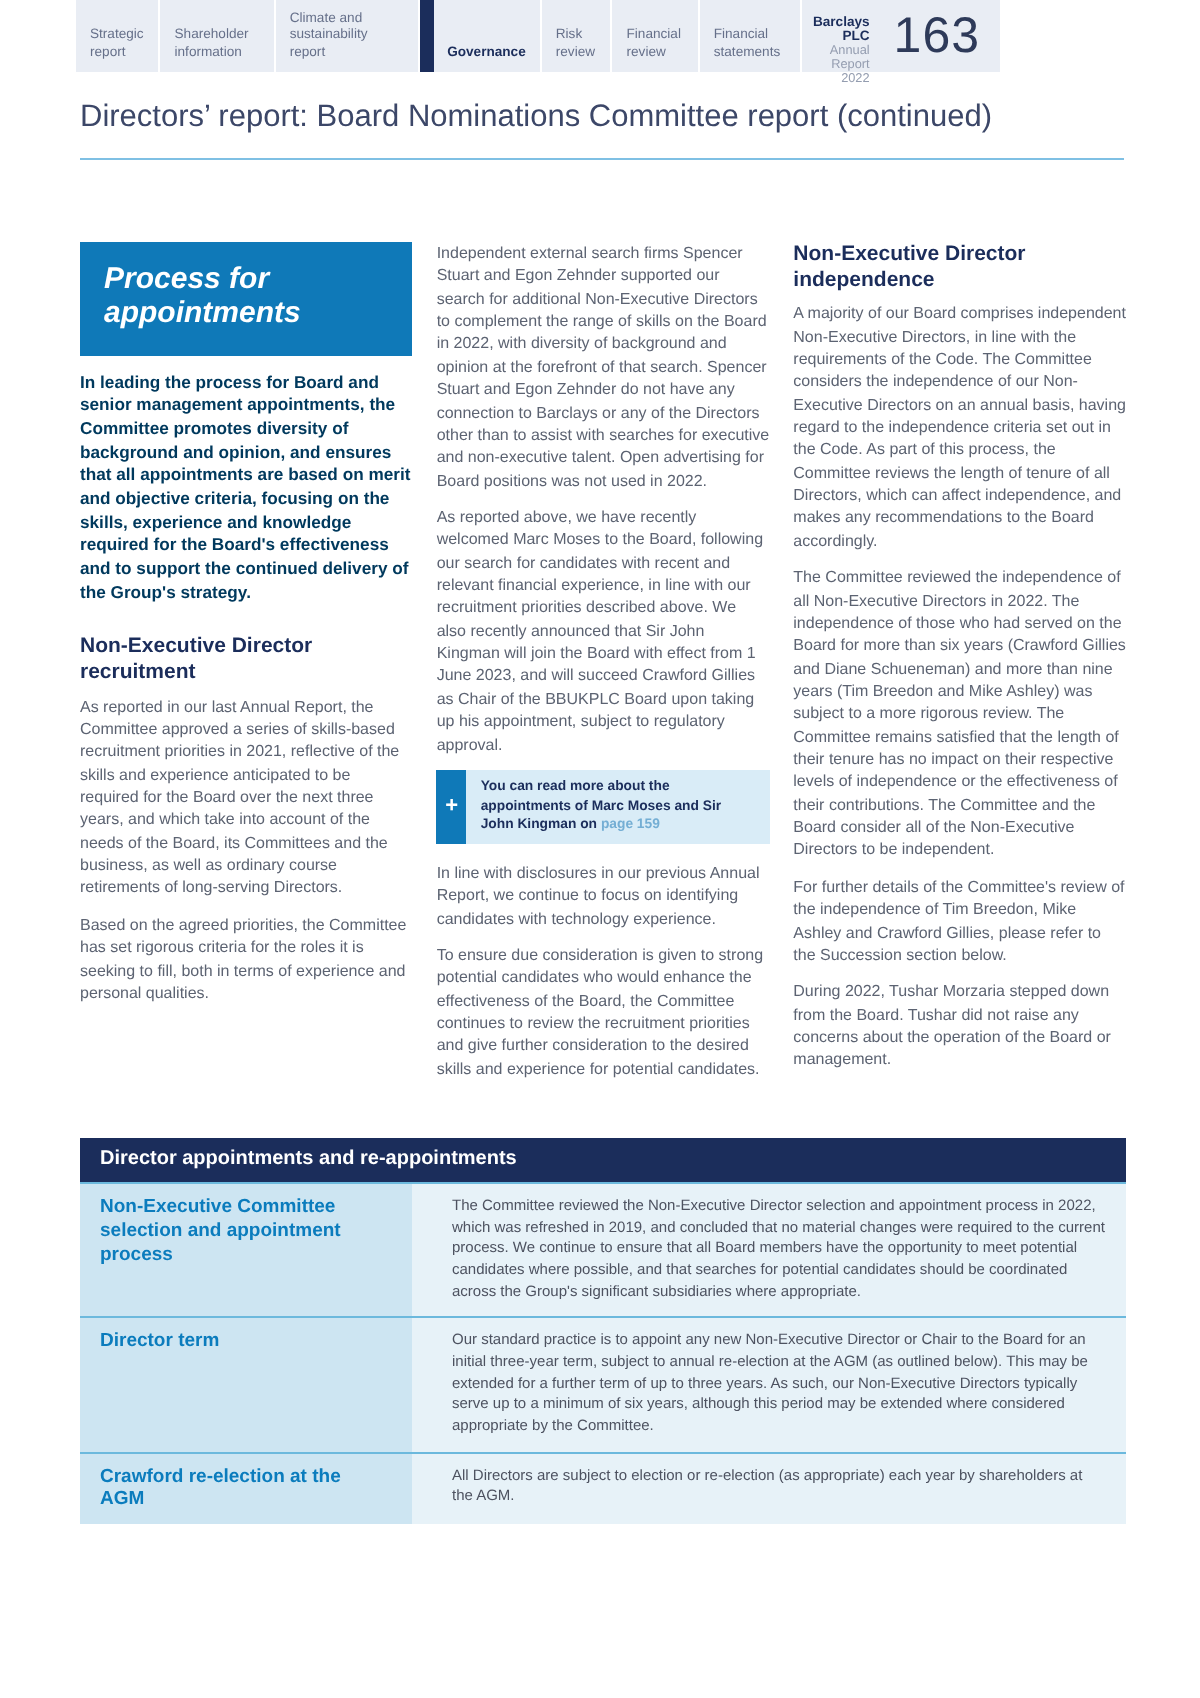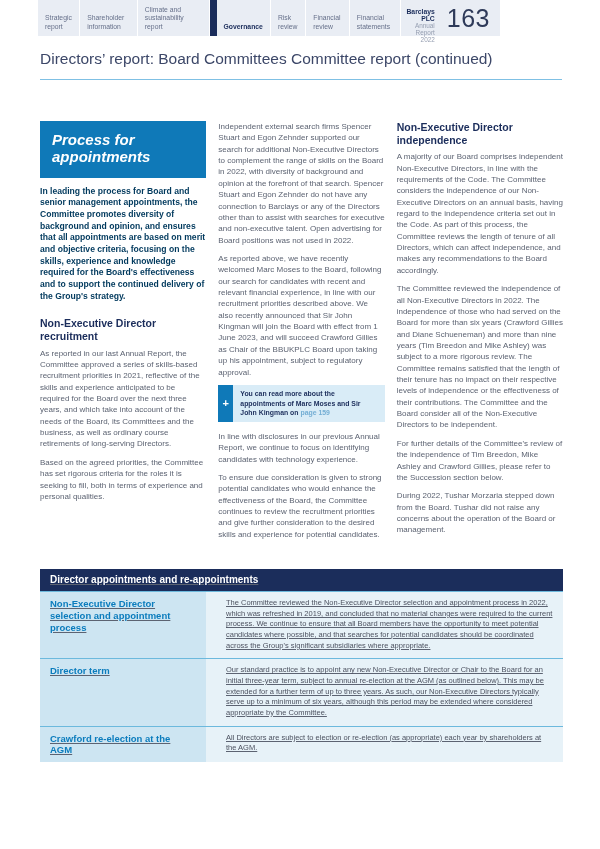--- a/index.html
+++ b/index.html
@@ -66,21 +66,21 @@
     display:flex; align-items:center; justify-content:center;
     font-size:11px; font-weight:bold;
   }
   .callout-box {
     background:#d9ecf7; padding:4px 7px; flex:1;
     font-size:6.9px; line-height:1.4; font-weight:bold; color:#1b2d5b;
   }
   .callout-box .pagelink { color:#74aed4; font-weight:bold; cursor:pointer; }
 
   
-  .apptable { margin:22px 37px 0 40px;text-decoration:underline; }
+  .apptable { margin:22px 37px 0 40px; }
   .apptable-title {
     background:#1b2d5b; color:#ffffff; font-weight:bold; font-size:10px;
     padding:5px 10px 6px 10px;
   }
   .trow { display:flex; border-top:1px solid #6cb9dd; }
   .trow:first-of-type { border-top:none; }
   .tlabel {
     flex:0 0 166px; background:#cde5f2; color:#0b7cbd; font-weight:bold;
     font-size:9.5px; line-height:1.25; padding:6px 12px 6px 10px;
   }
@@ -103,21 +103,21 @@
   <div class="tab">Financial review</div>
   <div class="tab">Financial statements</div>
   <div class="tab-spacer"></div>
   <div class="brandblock">
     <div class="brand1">Barclays PLC</div>
     <div class="brand2">Annual Report 2022</div>
   </div>
   <div class="pagenum">163</div>
 </div>
 
-<div class="pagetitle">Directors’ report: Board Committees Committee report (continued)</div>
+<div class="pagetitle">Directors’ report: Board Nominations Committee report (continued)</div>
 
 <div class="columns">
 
   <div class="col">
     <div class="bluebox-head">Process for appointments</div>
     <div class="bluebox-body">
       <p>In leading the process for Board and senior management appointments, the Committee promotes diversity of background and opinion, and ensures that all appointments are based on merit and objective criteria, focusing on the skills, experience and knowledge required for the Board's effectiveness and to support the continued delivery of the Group's strategy.</p>
     </div>
     <div class="sect-head">Non-Executive Director recruitment</div>
     <div class="bodytext">
@@ -145,21 +145,21 @@
       <p>For further details of the Committee's review of the independence of Tim Breedon, Mike Ashley and Crawford Gillies, please refer to the Succession section below.</p>
       <p>During 2022, Tushar Morzaria stepped down from the Board. Tushar did not raise any concerns about the operation of the Board or management.</p>
     </div>
   </div>
 </div>
 
 <div class="apptable">
   <div class="apptable-title">Director appointments and re-appointments</div>
 
   <div class="trow">
-    <div class="tlabel">Non-Executive Director selection and appointment process</div>
+    <div class="tlabel">Non-Executive Committee selection and appointment process</div>
     <div class="ttext">The Committee reviewed the Non-Executive Director selection and appointment process in 2022, which was refreshed in 2019, and concluded that no material changes were required to the current process. We continue to ensure that all Board members have the opportunity to meet potential candidates where possible, and that searches for potential candidates should be coordinated across the Group's significant subsidiaries where appropriate.</div>
   </div>
 
   <div class="trow">
     <div class="tlabel">Director term</div>
     <div class="ttext">Our standard practice is to appoint any new Non-Executive Director or Chair to the Board for an initial three-year term, subject to annual re-election at the AGM (as outlined below). This may be extended for a further term of up to three years. As such, our Non-Executive Directors typically serve up to a minimum of six years, although this period may be extended where considered appropriate by the Committee.</div>
   </div>
 
   <div class="trow">
     <div class="tlabel">Crawford re-election at the AGM</div>

